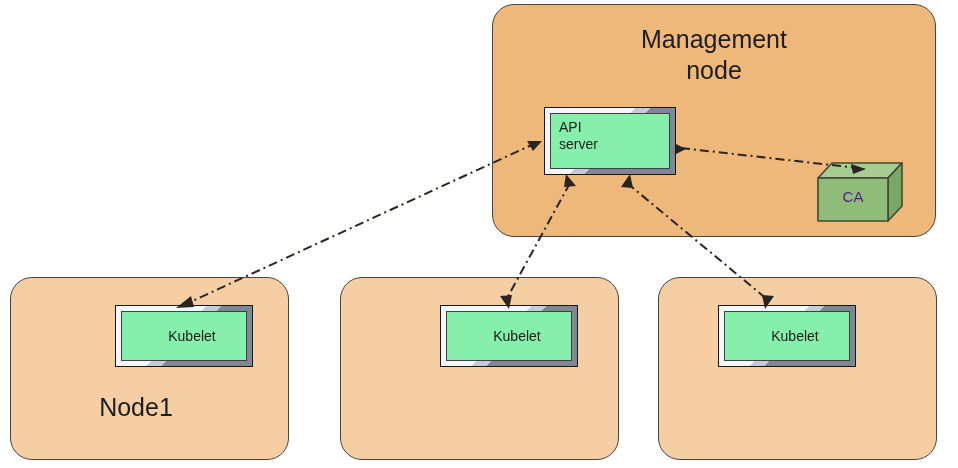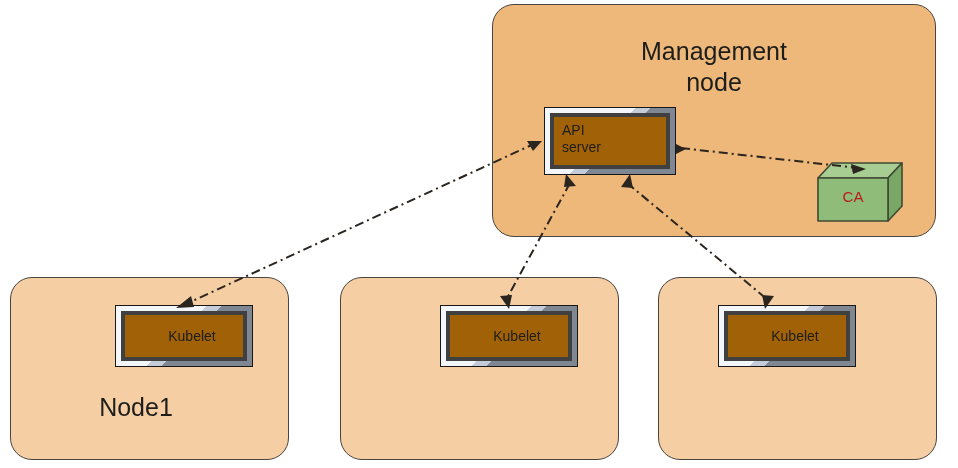--- a/index.html
+++ b/index.html
@@ -44,21 +44,20 @@
   .mgmt-title {
     position: absolute;
     left: 492px;
     top: 24px;
     width: 444px;
     text-align: center;
     font-size: 25px;
     line-height: 31px;
     color: #1d1d1b;
     white-space: pre-line;
-    margin-top: 12px;
   }
   .node-title {
     position: absolute;
     top: 393px;
     width: 252px;
     text-align: center;
     font-size: 25px;
     color: #1d1d1b;
   }
   #node1-title { left: 10px; }
@@ -81,22 +80,22 @@
       linear-gradient(135deg, #f3f6fa 0%, #f3f6fa 46%, rgba(0,0,0,0) 46%),
       linear-gradient(315deg, #7f8792 0%, #7f8792 46%, rgba(0,0,0,0) 46%),
       #c3ccd8;
     pointer-events: none;
   }
   .bevel-inner {
     position: relative;
     box-sizing: border-box;
     width: 100%;
     height: 100%;
-    background: #a16207;
-    border: 4px solid #404040;
+    background: #86efac;
+    border: 1px solid #404040;
     z-index: 1;
     color: #1d1d1b;
   }
   .bevel-label {
     position: absolute;
     left: 8px;
     top: 5px;
     font-size: 14px;
     line-height: 17px;
     white-space: pre-line;
@@ -138,21 +137,21 @@
     height: 62px;
   }
   #ca-box svg { display: block; }
   .ca-text {
     position: absolute;
     left: 0;
     top: 27px;
     width: 72px;
     text-align: center;
     font-size: 15px;
-    color: #b91c1c;
+    color: #4c1d95;
     pointer-events: none;
   }
 
   
   #connectors {
     position: absolute;
     left: 0;
     top: 0;
     width: 958px;
     height: 468px;

